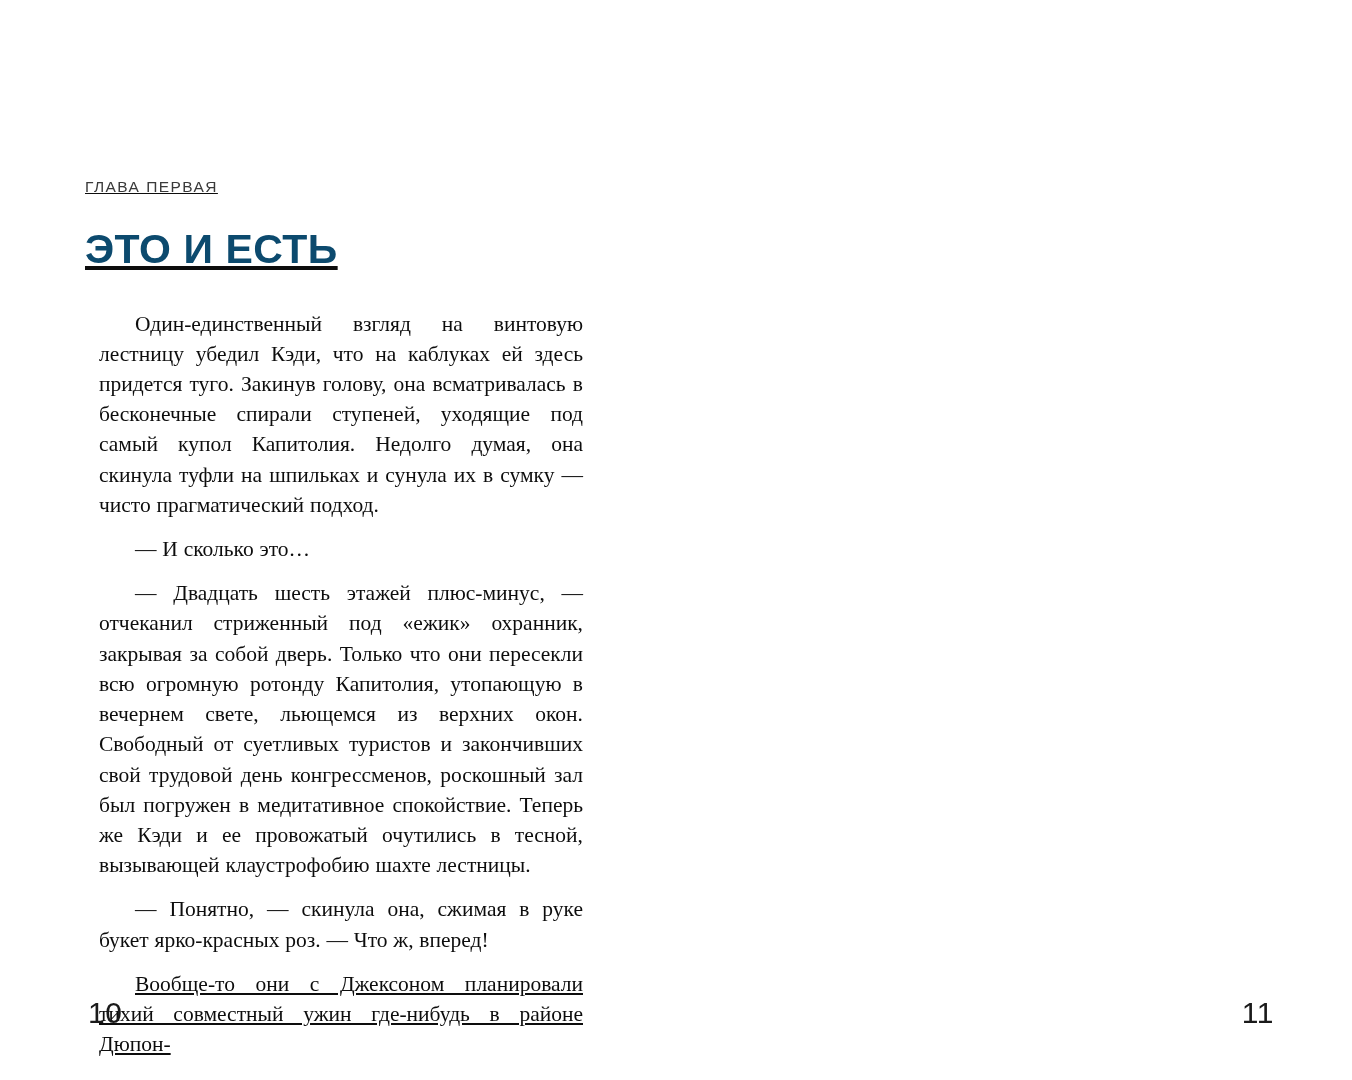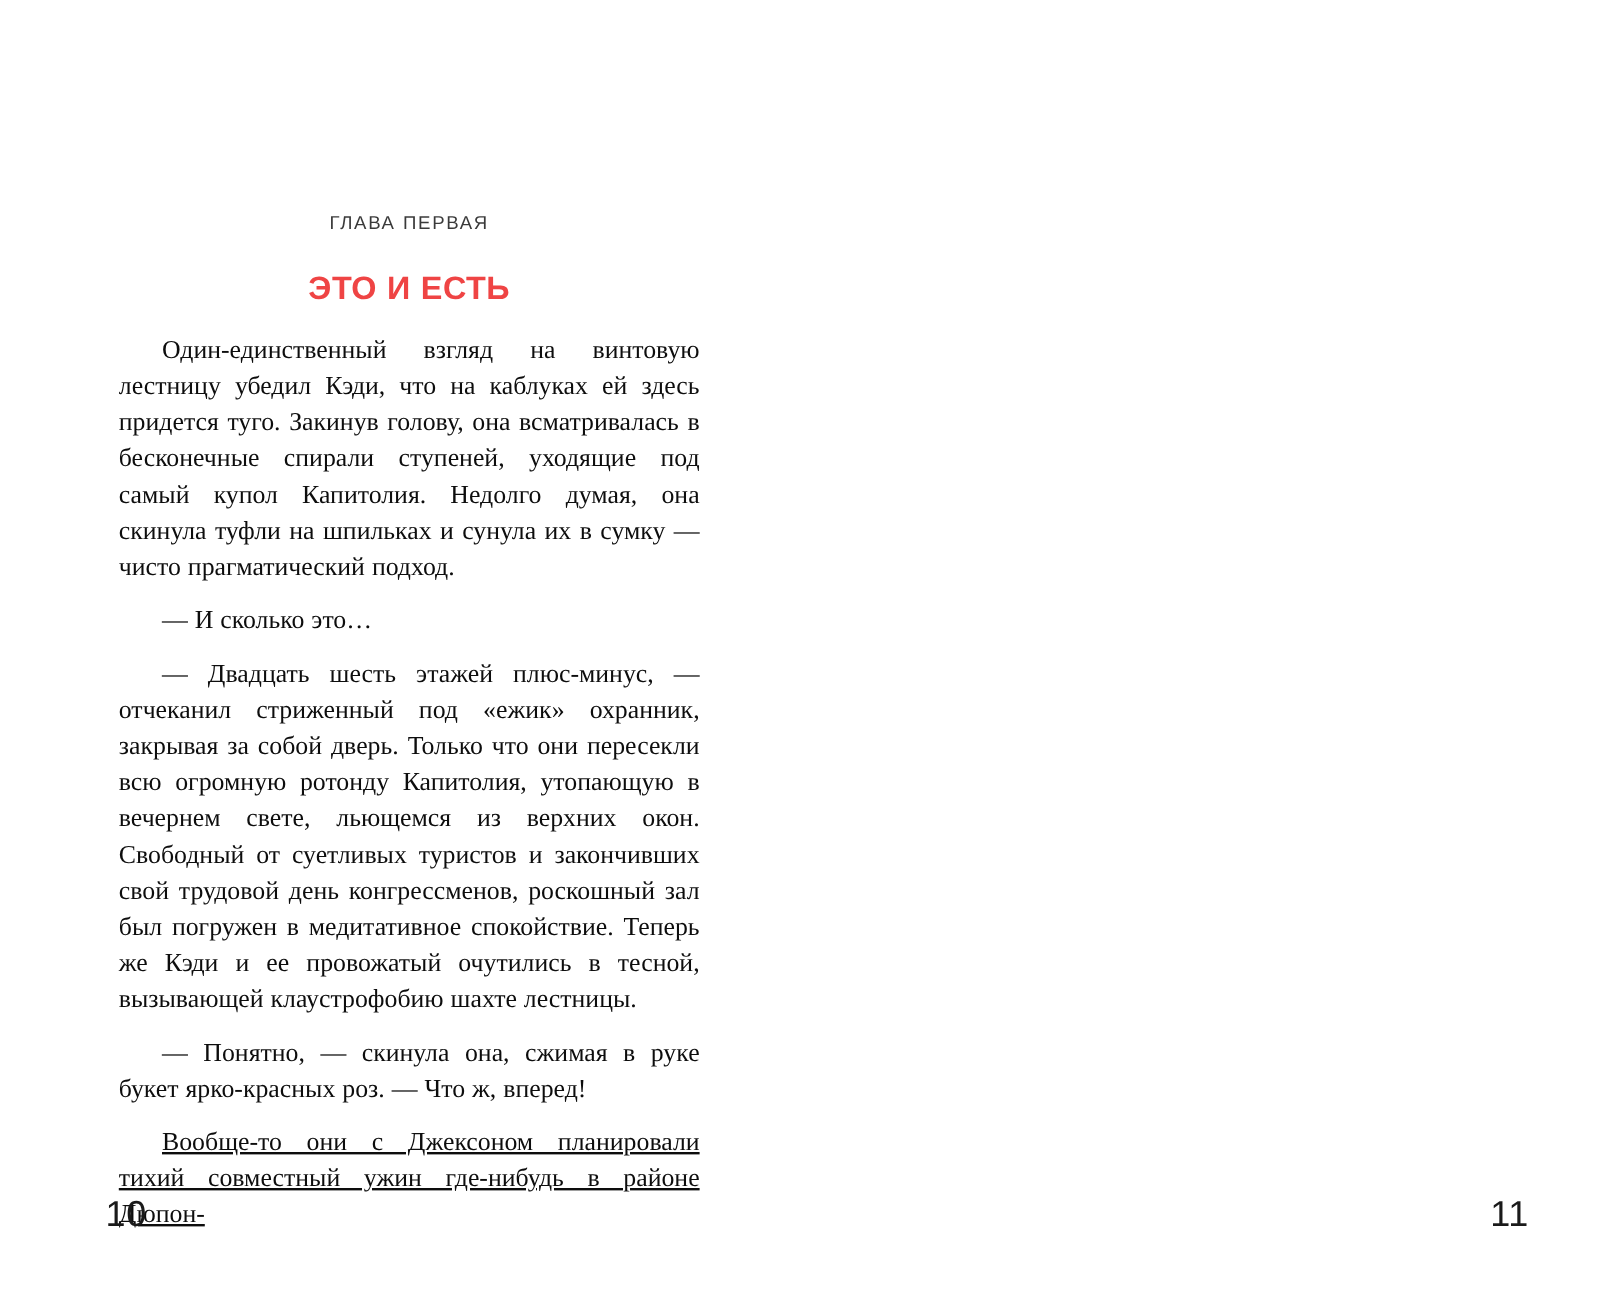--- a/index.html
+++ b/index.html
@@ -44,40 +44,40 @@
   }
 
   .column-left {
     left: 85px;
     top: 178px;
     width: 512px;
   }
 
   
   .chapter-head {
-    text-align: center;
-    margin: 0 0 19px 0;
+    margin: 0 0 34px 0;
+    text-decoration: underline;
   }
 
   .chapter-eyebrow {
     font-family: "Liberation Sans", "DejaVu Sans", sans-serif;
     font-size: 15.5px;
     letter-spacing: 1.4px;
     color: #3a3a3a;
     text-transform: uppercase;
     margin: 0 0 26px 0;
     line-height: 1.2;
   }
 
   .chapter-title {
     font-family: "Liberation Sans", "DejaVu Sans", sans-serif;
-    font-size: 27px;
+    font-size: 41px;
     font-weight: 700;
     letter-spacing: 0.4px;
-    color: #ef4444;
+    color: #0c4a6e;
     line-height: 1.27;
     margin: 0;
     text-transform: uppercase;
   }
   .chapter-title .title-line { display: block; }
 
   
   p.para {
     margin: 14px;
     text-indent: 36px;

